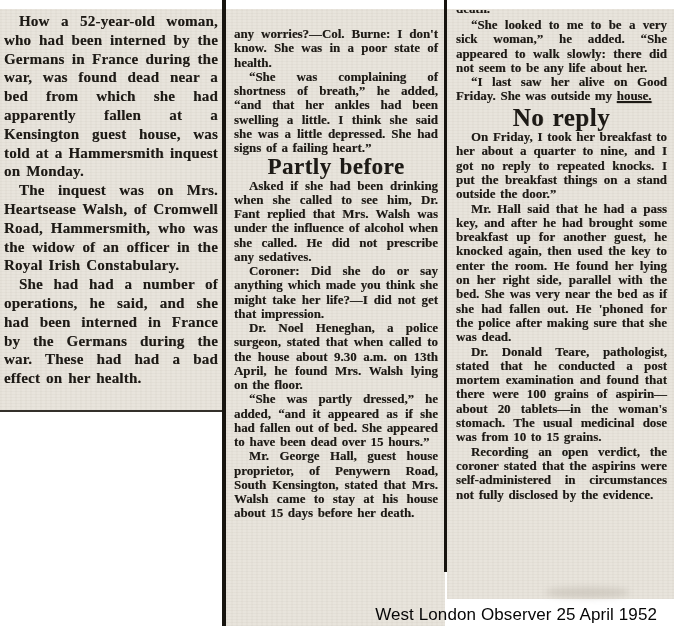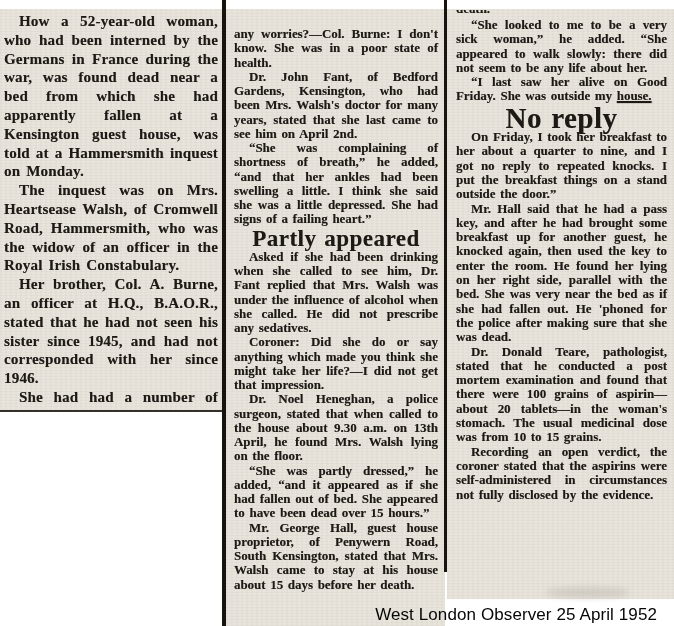--- a/index.html
+++ b/index.html
@@ -35,50 +35,48 @@
   }
   .divider { position:absolute; top:0; background:#17140f; }
   .d1 { left:222px; width:4px; height:626px; }
   .d2 { left:444px; width:3px; height:572px; }
   .para { margin:0; text-indent:15px; }
   .para.noindent { text-indent:0; }
   .headline {
     margin:5px 0 4px; text-align:center; text-indent:0;
     font-size:23px; font-weight:700; letter-spacing:0.5px;
   }
-  .col3 .headline { font-size:29px; margin:7px 0 5px; }
+  .col3 .headline { font-size:25px; margin:7px 0 5px; }
   .fragment { height:8px; overflow:hidden; }
   .fragment span { display:block; margin-top:-8px; }
   .u { text-decoration:underline; text-decoration-thickness:2px; }
   .smudge {
     position:absolute; left:545px; top:587px; width:85px; height:11px;
     background:#b9b2a7; opacity:0.45; border-radius:50%; filter:blur(3px);
   }
   .caption {
     position:absolute; top:598px; right:17px;
     font-family:"Liberation Sans","DejaVu Sans",sans-serif;
     font-size:17px; color:#060606; letter-spacing:0.1px; white-space:nowrap;margin-top:7px;
   }
 </style>
 </head>
 <body>
 
 <div class="page">
   <div class="col newsprint col1">
       <p class="para">How a 52-year-old woman, who had been interned by the Germans in France during the war, was found dead near a bed from which she had apparently fallen at a Kensington guest house, was told at a Hammersmith inquest on Monday.</p>
       <p class="para">The inquest was on Mrs. Heartsease Walsh, of Cromwell Road, Hammersmith, who was the widow of an officer in the Royal Irish Constabulary.</p>
-      <p class="para">Her brother, Col. A. Burne, an officer at H.Q., B.A.O.R., stated that he had not seen his sister since 1945, and had not corresponded with her since 1946.</p>
       <p class="para">She had had a number of operations, he said, and she had been interned in France by the Germans during the war. These had had a bad effect on her health.</p>
     </div>
   <div class="divider d1"></div>
   <div class="col newsprint col2">
       <p class="para noindent">any worries?—Col. Burne: I don't know. She was in a poor state of health.</p>
-      <p class="para">Dr. John Fant, of Bedford Gardens, Kensington, who had been Mrs. Walsh's doctor for many years, stated that she last came to see him on April 2nd.</p>
       <p class="para">“She was complaining of shortness of breath,” he added, “and that her ankles had been swelling a little. I think she said she was a little depressed. She had signs of a failing heart.”</p>
-      <h2 class="headline">Partly appeared</h2>
+      <h2 class="headline">Partly before</h2>
       <p class="para">Asked if she had been drinking when she called to see him, Dr. Fant replied that Mrs. Walsh was under the influence of alcohol when she called. He did not prescribe any sedatives.</p>
       <p class="para">Coroner: Did she do or say anything which made you think she might take her life?—I did not get that impression.</p>
       <p class="para">Dr. Noel Heneghan, a police surgeon, stated that when called to the house about 9.30 a.m. on 13th April, he found Mrs. Walsh lying on the floor.</p>
       <p class="para">“She was partly dressed,” he added, “and it appeared as if she had fallen out of bed. She appeared to have been dead over 15 hours.”</p>
       <p class="para">Mr. George Hall, guest house proprietor, of Penywern Road, South Kensington, stated that Mrs. Walsh came to stay at his house about 15 days before her death.</p>
     </div>
   <div class="divider d2"></div>
   <div class="col newsprint col3">
       <div class="fragment">
         <span>death.</span>

